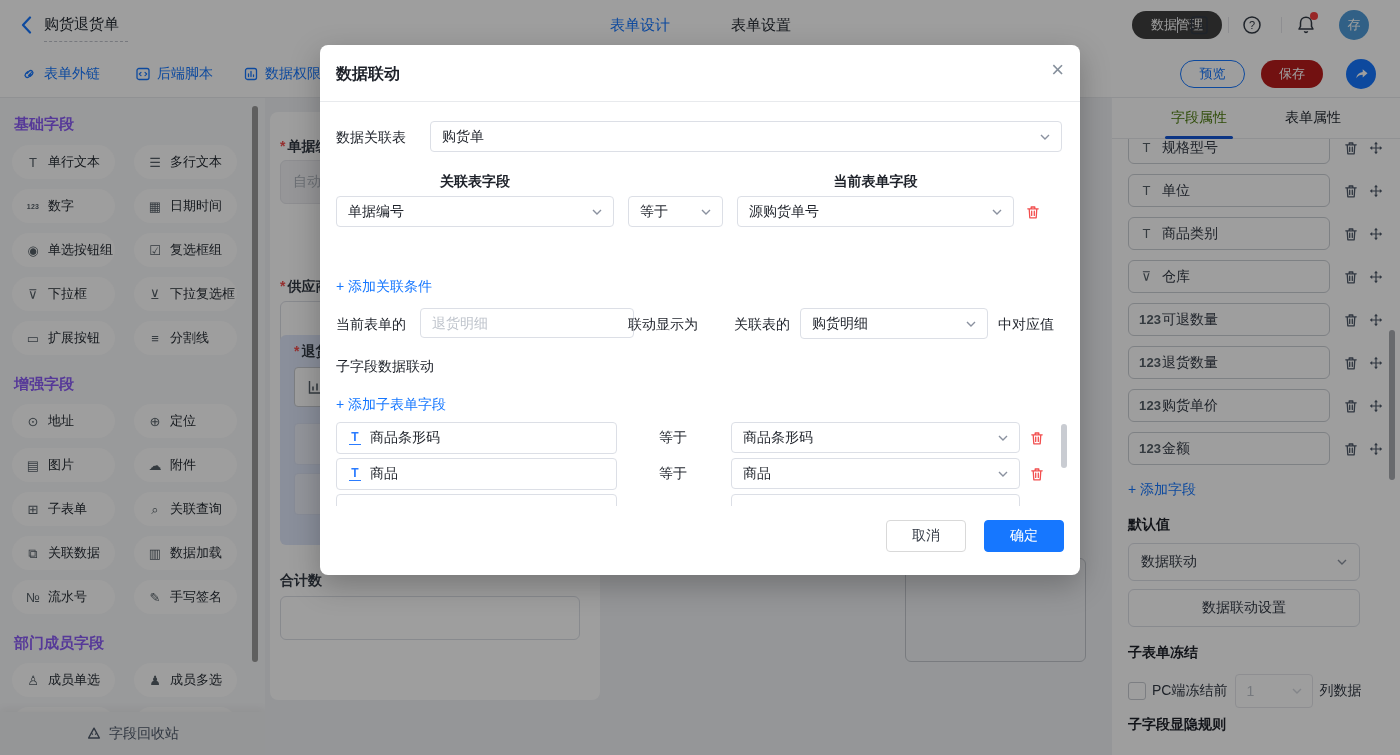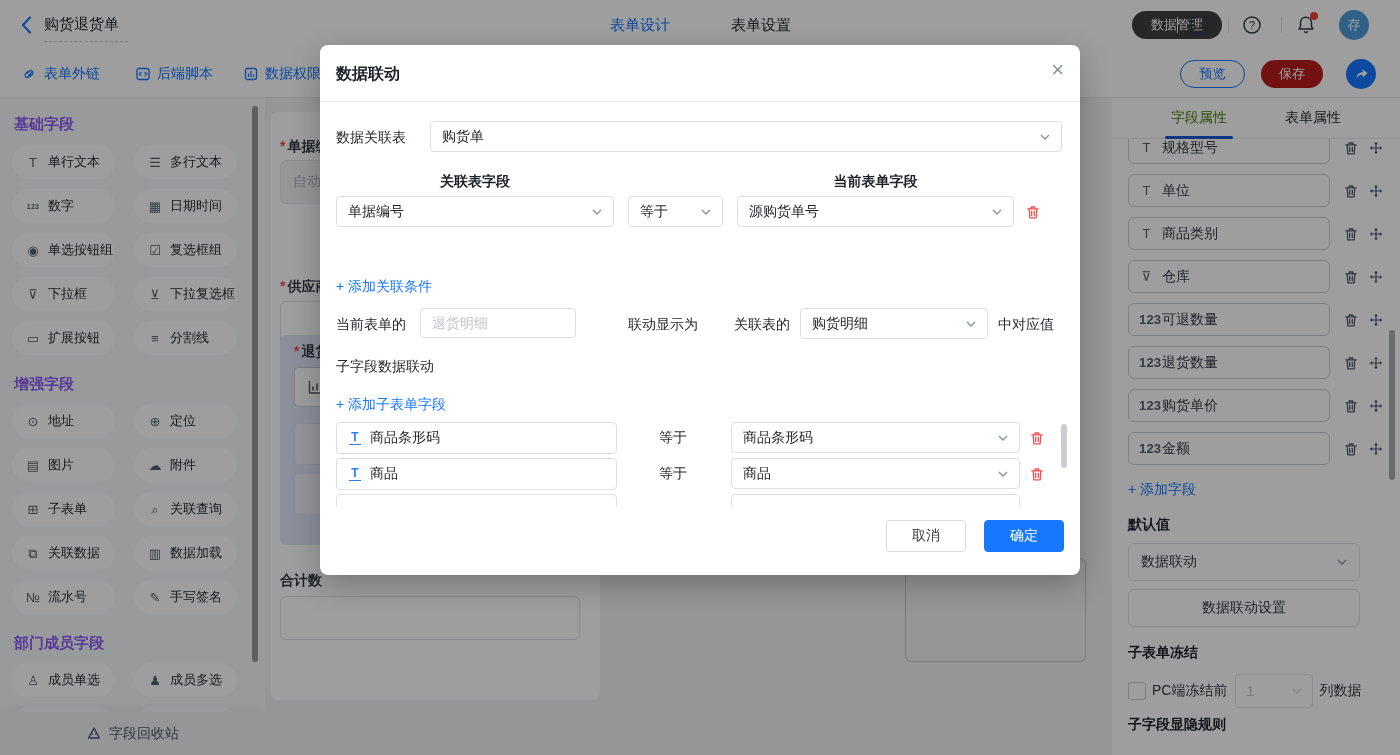--- a/index.html
+++ b/index.html
@@ -570,21 +570,21 @@
     </div>
     <span class="m-trash" style="left:706px;top:160px">
       <svg width="14" height="15" viewBox="0 0 14 15">
           <path d="M1.8 3.8h10.4M5.2 3.8V2h3.6v1.8M3.2 3.8l.6 9h6.4l.6-9M5.7 6.2v4.2M8.3 6.2v4.2" fill="none" stroke="currentColor" stroke-width="1.3" stroke-linecap="round" stroke-linejoin="round"></path>
         </svg>
     </span>
 
     <div class="m-link" style="top:233px">+ 添加关联条件</div>
 
     <div class="m-plain" style="left:16px;top:271px">当前表单的</div>
-    <input class="m-input" style="left: 100px; top: 263px; width: 156px;" placeholder="退货明细">
+    <input class="m-input" style="left: 100px; top: 263px; width: 214px;" placeholder="退货明细">
     <div class="m-plain" style="left:308px;top:271px">联动显示为</div>
     <div class="m-plain" style="left:414px;top:271px">关联表的</div>
     <div class="sel" style="left:480px;top:263px;width:188px">
       <span>购货明细</span>
       <span class="chev">
           <svg width="10" height="6" viewBox="0 0 10 6">
             <path d="M1 1l4 4 4-4" fill="none" stroke="#8a919f" stroke-width="1.4"></path>
           </svg>
         </span>
     </div>

